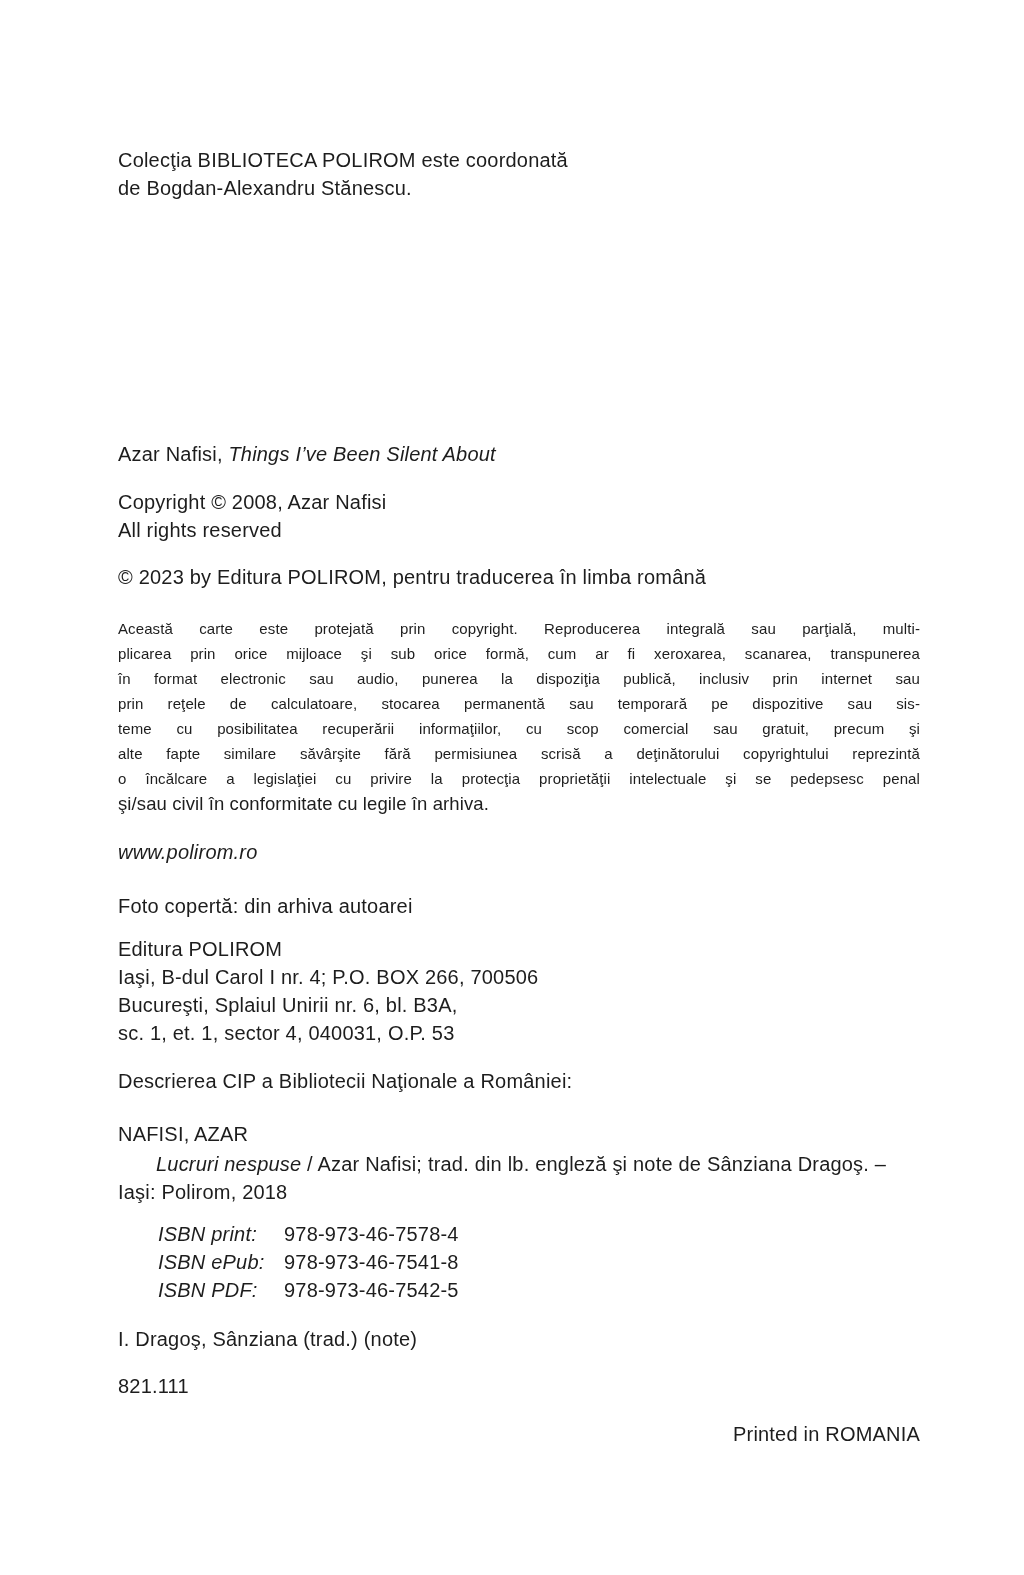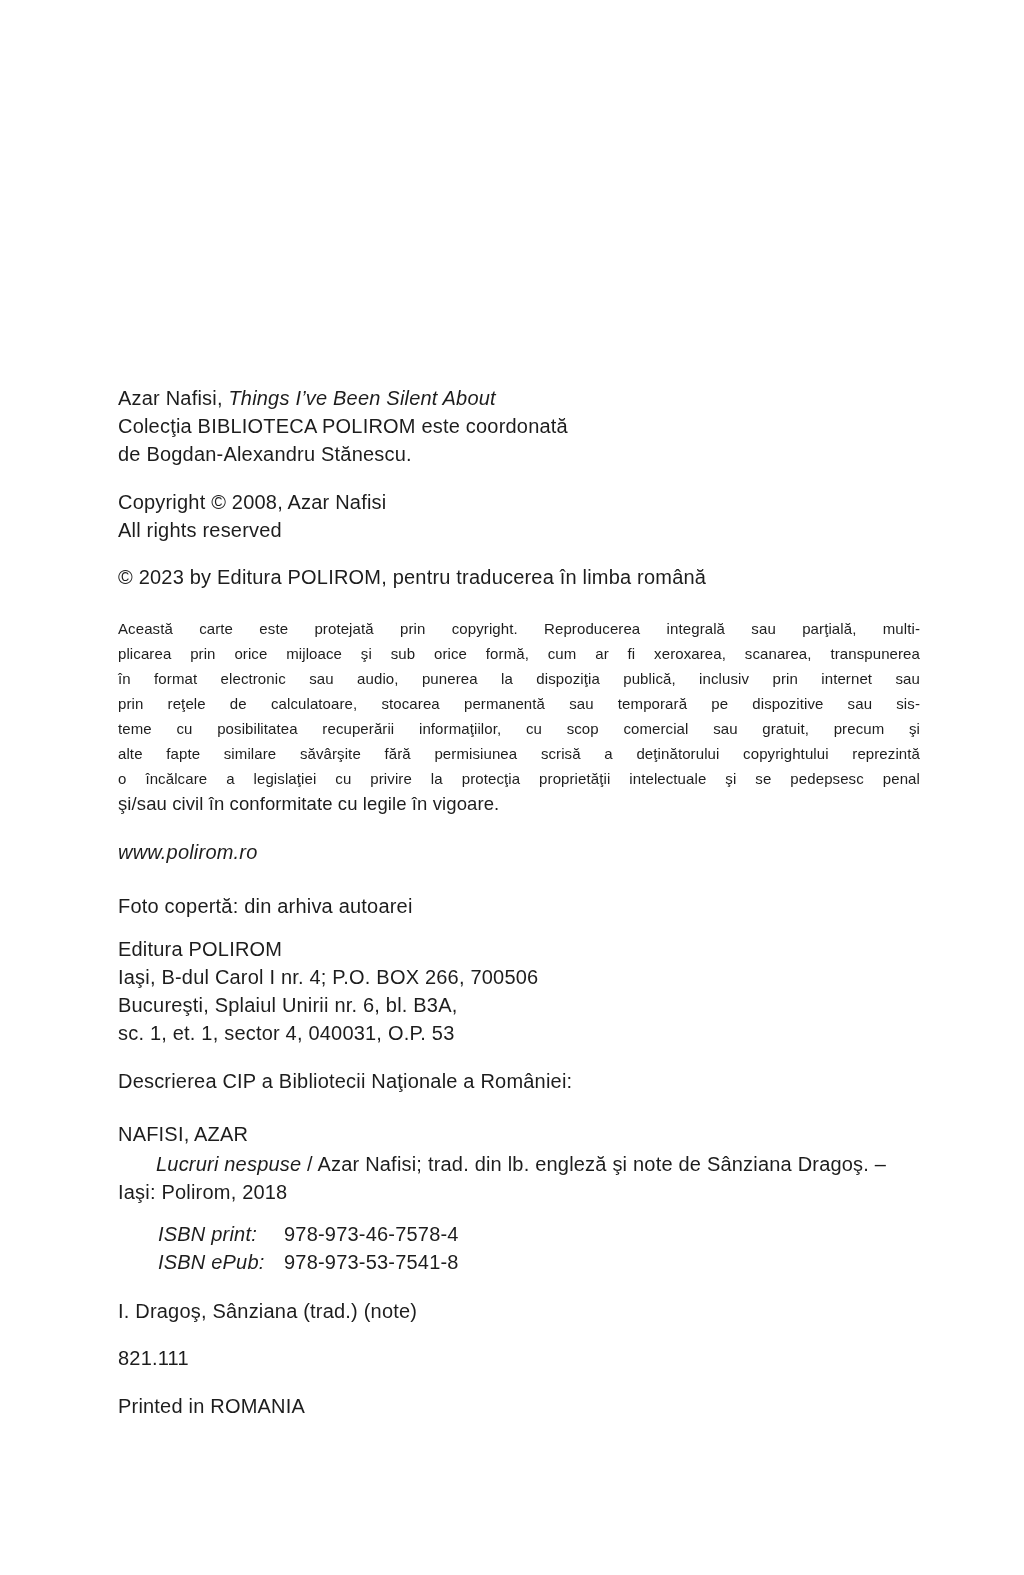--- a/index.html
+++ b/index.html
@@ -49,56 +49,57 @@
   .cip-title { margin-top: 2px; }
   .cip-title-line1 { display: block; padding-left: 38px; }
   .cip-title-line2 { display: block; }
 
   .isbn-block { margin-top: 14px; padding-left: 40px; }
   .isbn-row { display: block; }
   .isbn-label { display: inline-block; width: 126px; font-style: italic; }
 
   .translator-entry { margin-top: 21px; }
   .udc-number { margin-top: 19px; }
-  .printed-in { margin-top: 20px; }
+  .printed-in { margin-top: 20px; text-align: right; }
 </style>
 </head>
 <body>
 
 <div class="page">
 
+  <p class="block collection-note">Colecţia BIBLIOTECA POLIROM este coordonată<br>de Bogdan-Alexandru Stănescu.</p>
+
   <p class="block attribution"><span>Azar Nafisi, </span><span class="italic">Things I’ve Been Silent About</span></p>
-
-  <p class="block collection-note">Colecţia BIBLIOTECA POLIROM este coordonată<br>de Bogdan-Alexandru Stănescu.</p>
 
   <p class="block copyright-block">Copyright © 2008, Azar Nafisi<br>All rights reserved</p>
 
   <p class="block translation-copyright">© 2023 by Editura POLIROM, pentru traducerea în limba română</p>
 
   <p class="legal">Această carte este protejată prin copyright. Reproducerea integrală sau parţială, multi-<br>plicarea prin orice mijloace şi sub orice formă, cum ar fi xeroxarea, scanarea, transpunerea<br>în format electronic sau audio, punerea la dispoziţia publică, inclusiv prin internet sau<br>prin reţele de calculatoare, stocarea permanentă sau temporară pe dispozitive sau sis-<br>teme cu posibilitatea recuperării informaţiilor, cu scop comercial sau gratuit, precum şi<br>alte fapte similare săvârşite fără permisiunea scrisă a deţinătorului copyrightului reprezintă<br>o încălcare a legislaţiei cu privire la protecţia proprietăţii intelectuale şi se pedepsesc penal</p>
-  <p class="legal-last">şi/sau civil în conformitate cu legile în vigoare.</p>
+  <p class="legal-last">şi/sau civil în conformitate cu legile în arhiva.</p>
 
   <p class="block website italic">www.polirom.ro</p>
 
   <p class="block photo-credit">Foto copertă: din arhiva autoarei</p>
 
   <p class="block publisher-address">Editura POLIROM<br>Iaşi, B-dul Carol I nr. 4; P.O. BOX 266, 700506<br>Bucureşti, Splaiul Unirii nr. 6, bl. B3A,<br>sc. 1, et. 1, sector 4, 040031, O.P. 53</p>
 
   <p class="block cip-heading">Descrierea CIP a Bibliotecii Naţionale a României:</p>
 
   <p class="block cip-author">NAFISI, AZAR</p>
 
   <p class="block cip-title">
     <span class="cip-title-line1"><span class="italic">Lucruri nespuse</span><span> / Azar Nafisi; trad. din lb. engleză şi note de Sânziana Dragoş. –</span></span>
     <span class="cip-title-line2">Iaşi: Polirom, 2018</span>
   </p>
 
   <div class="block isbn-block">
     <span class="isbn-row"><span class="isbn-label">ISBN print:</span><span class="isbn-value">978-973-46-7578-4</span></span>
-    <span class="isbn-row"><span class="isbn-label">ISBN ePub:</span><span class="isbn-value">978-973-53-7541-8</span></span>
+    <span class="isbn-row"><span class="isbn-label">ISBN ePub:</span><span class="isbn-value">978-973-46-7541-8</span></span>
+    <span class="isbn-row"><span class="isbn-label">ISBN PDF:</span><span class="isbn-value">978-973-46-7542-5</span></span>
   </div>
 
   <p class="block translator-entry">I. Dragoş, Sânziana (trad.) (note)</p>
 
   <p class="block udc-number">821.111</p>
 
   <p class="block printed-in">Printed in ROMANIA</p>
 
 </div>
 

